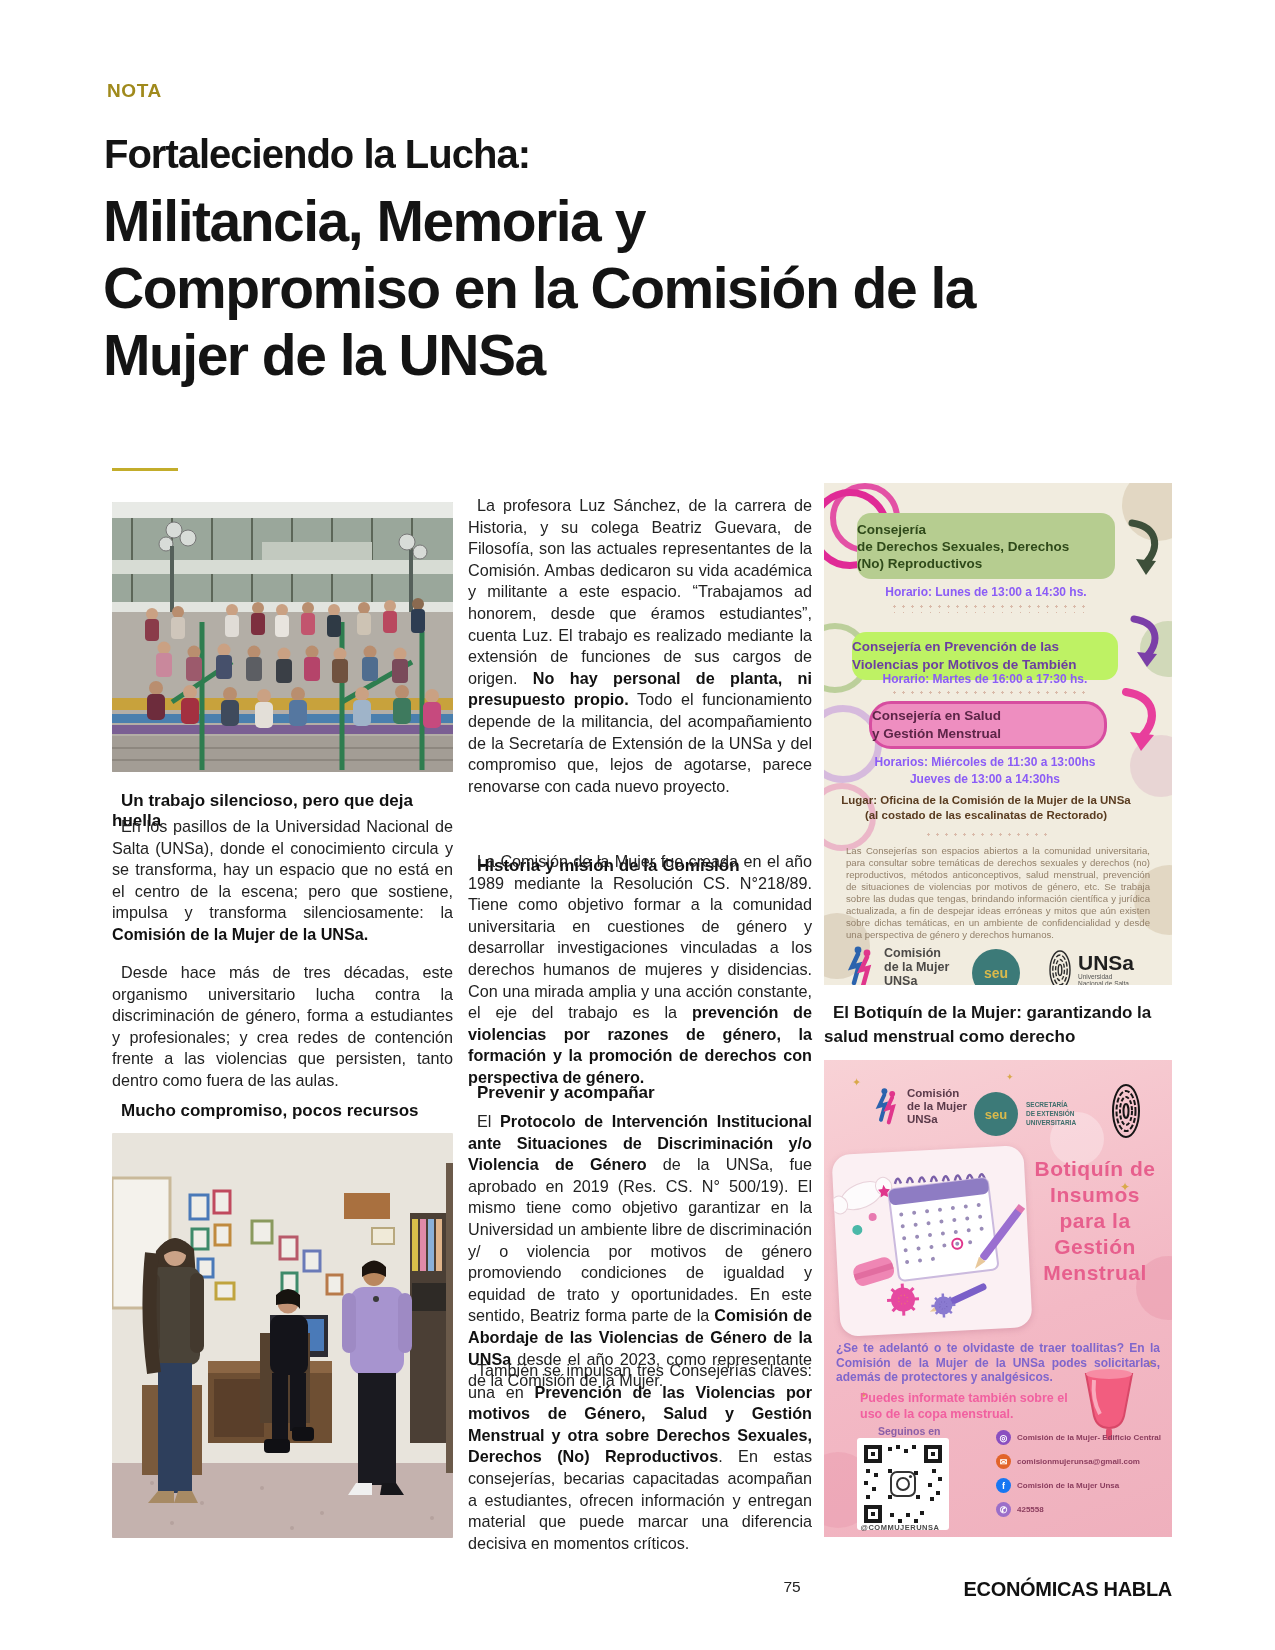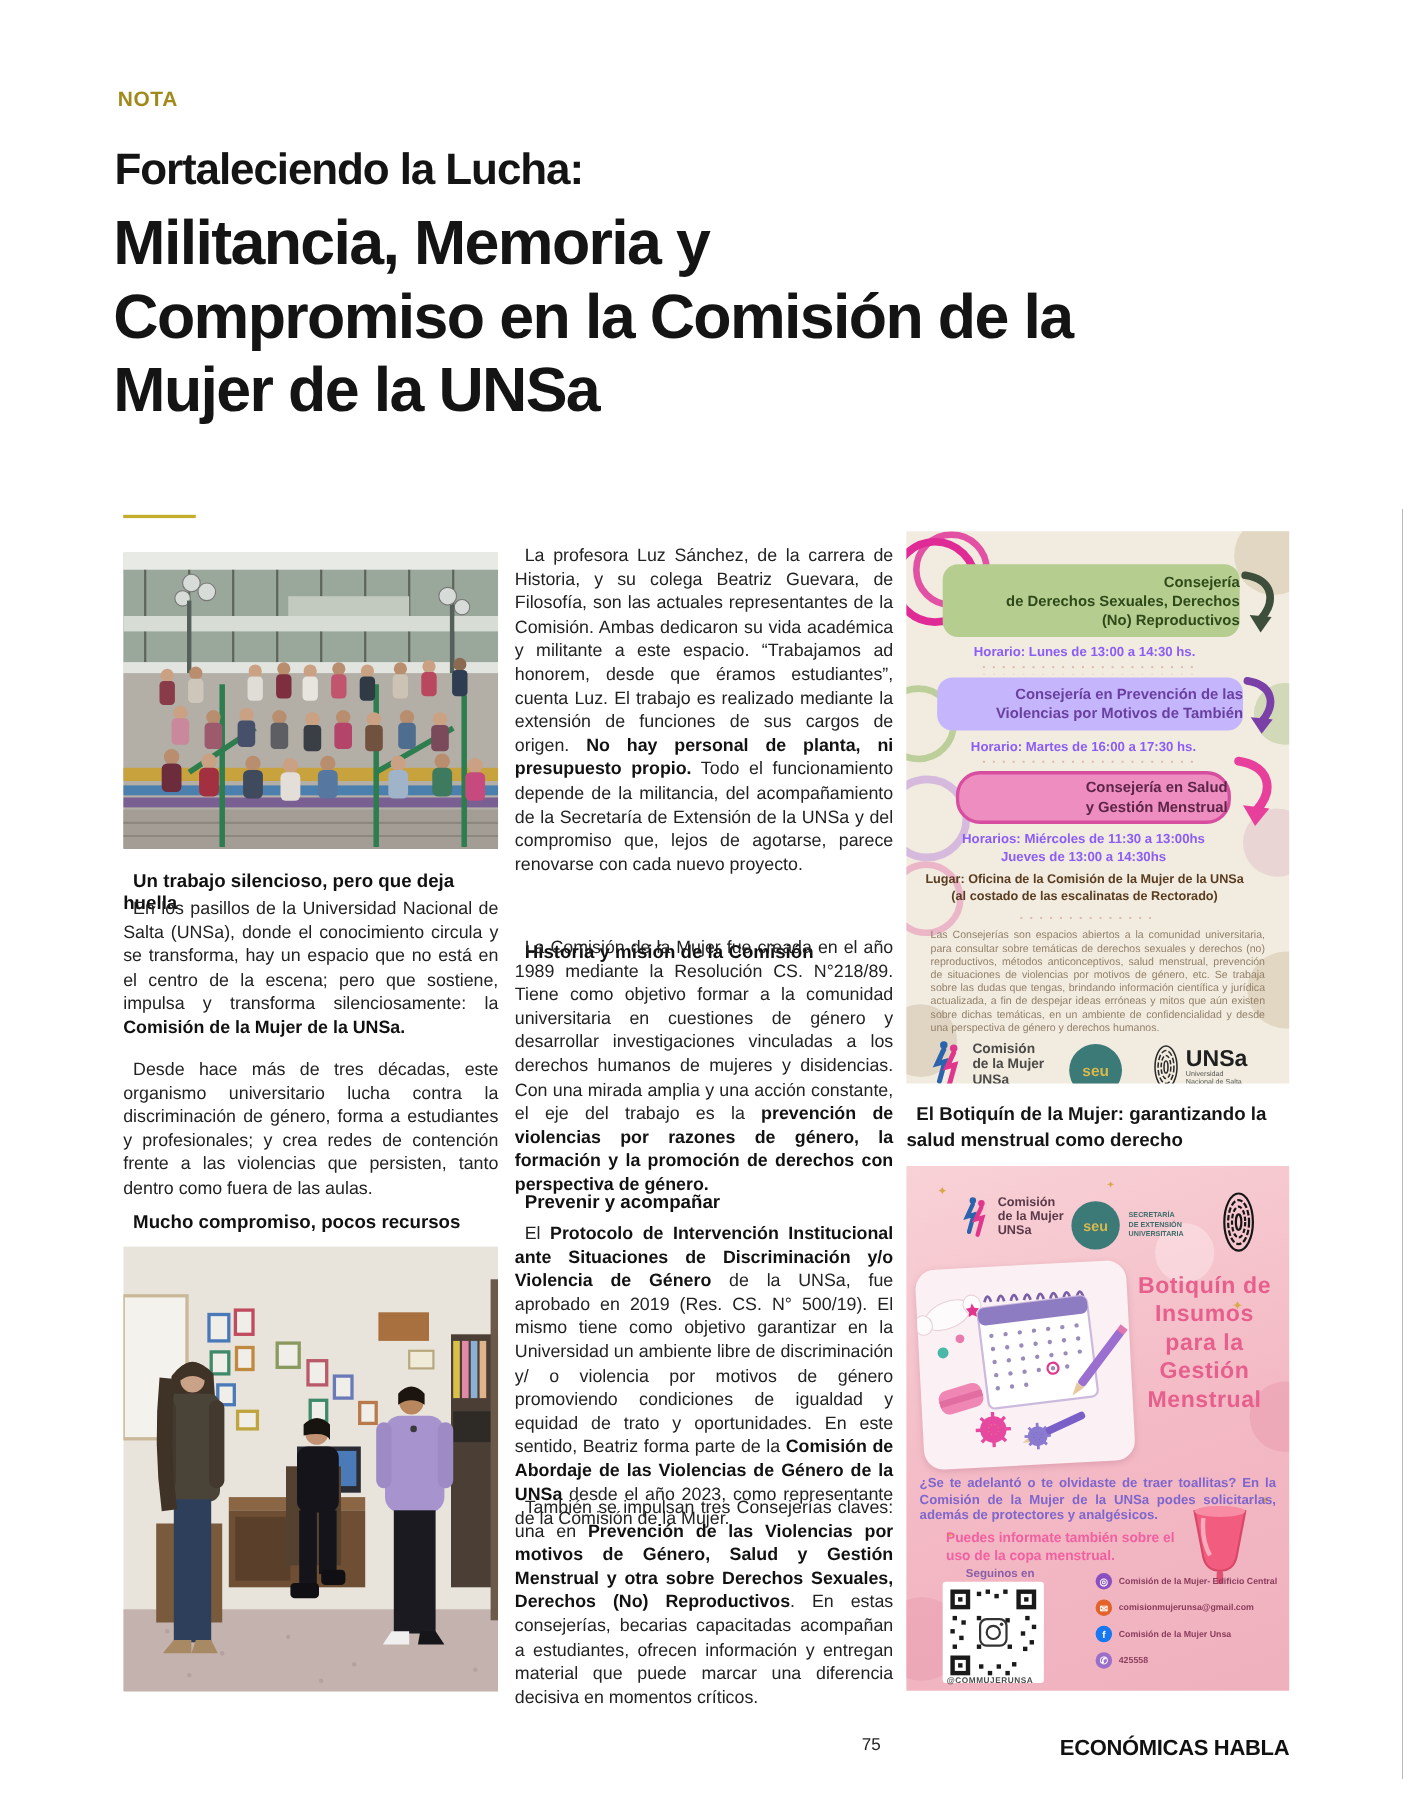--- a/index.html
+++ b/index.html
@@ -13,24 +13,24 @@
   .col-h{font-size:17px;font-weight:bold;text-indent:9px;color:#111;}
   .body-p{font-size:16.2px;line-height:21.6px;text-align:justify;text-indent:9px;color:#222;}
   .body-p b{color:#111;}
   .photo{border-radius:1px;overflow:hidden;}
   .caption{font-size:17px;font-weight:bold;line-height:24px;text-indent:9px;color:#151515;}
   .footer-num{font-size:15.5px;color:#222;text-align:center;}
   .footer-brand{font-size:20px;font-weight:bold;color:#111;text-align:right;letter-spacing:-.3px;}
 
   
   .poster1{background:#f1ecdf;overflow:hidden;}
-  .p1-box{border-radius:14px;text-align:right;font-weight:bold;display:flex;flex-direction:column;justify-content:center;padding-left:12px;}
+  .p1-box{border-radius:14px;text-align:left;font-weight:bold;display:flex;flex-direction:column;justify-content:center;}
   .p1-box div{width:100%;}
   .p1-green{background:#b6cd90;color:#2f4a1a;font-size:13.5px;line-height:17px;}
-  .p1-lav{background:#c4b5fd;color:#6b3fa0;font-size:13.5px;line-height:18px;}
+  .p1-lav{background:#bef264;color:#6b3fa0;font-size:13.5px;line-height:18px;margin-top:16px;}
   .p1-pink{background:#ee8ec0;border:3px solid #d74da0;color:#5c2547;font-size:13.5px;line-height:18px;border-radius:22px;}
   .p1-horario{font-size:12px;font-weight:bold;color:#8b5cf6;text-align:center;}
   .p1-lugar{font-size:11.5px;font-weight:bold;color:#5a3c20;text-align:center;}
   .p1-body{font-size:9.6px;line-height:12px;text-align:justify;color:#93806a;}
   .dots{background-image:radial-gradient(circle,#d9b9a8 1px,transparent 1.3px);background-size:9px 7px;}
   .ring{border-radius:50%;position:absolute;}
   .logo-text{font-size:12.5px;font-weight:bold;line-height:14px;color:#4c4a48;}
   .seu-circle{border-radius:50%;background:#3c7a78;color:#d9b94c;display:flex;align-items:center;justify-content:center;
               font-weight:bold;font-size:14px;}
   .unsa-big{font-size:21px;font-weight:bold;color:#1f1f1f;line-height:20px;}

